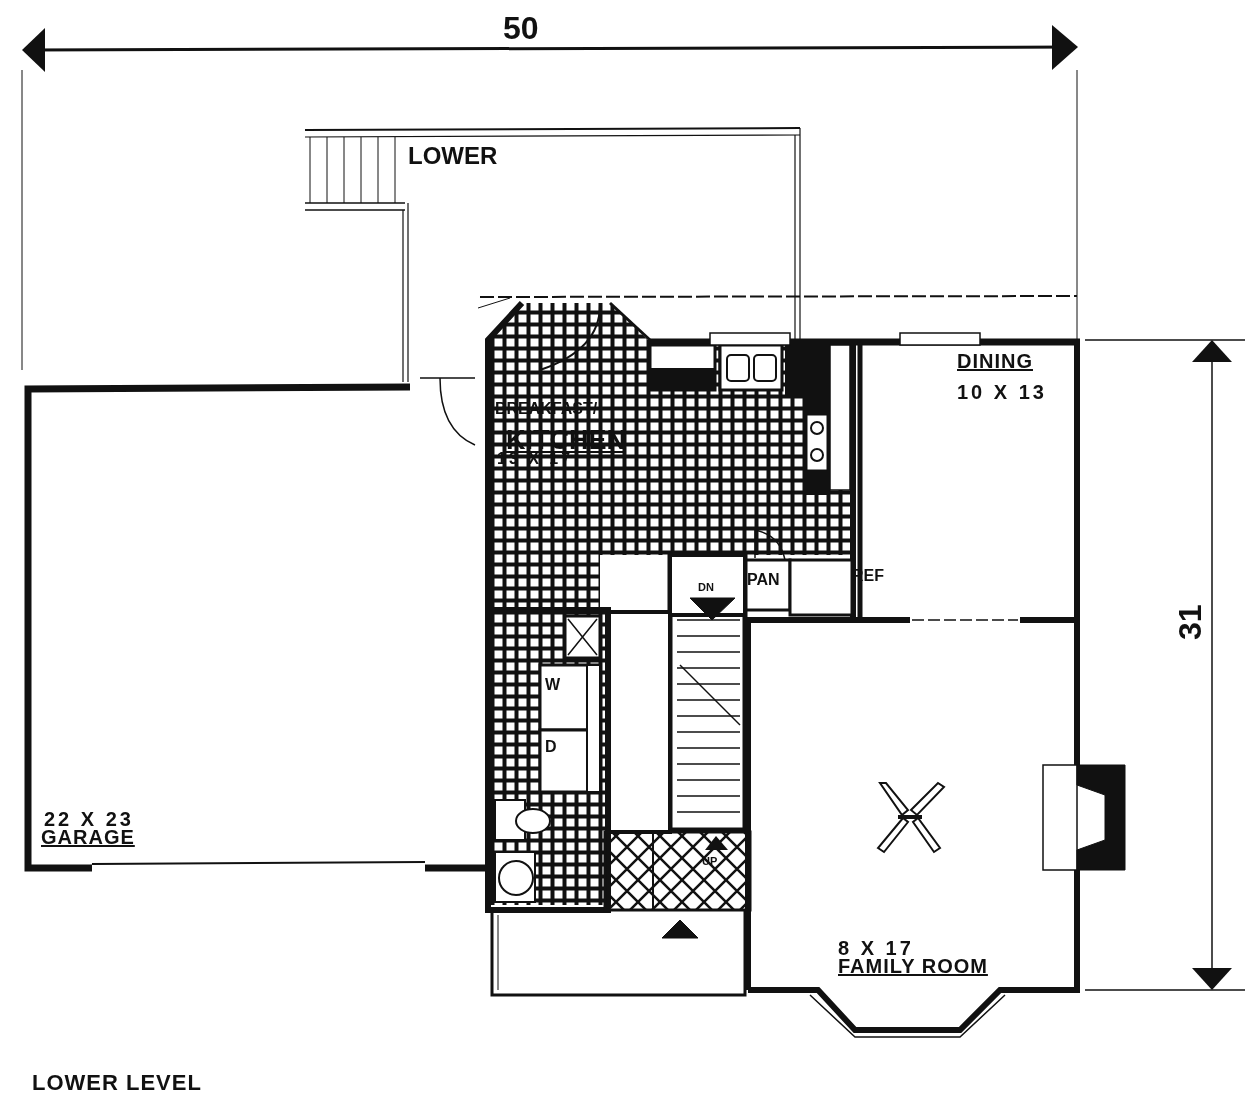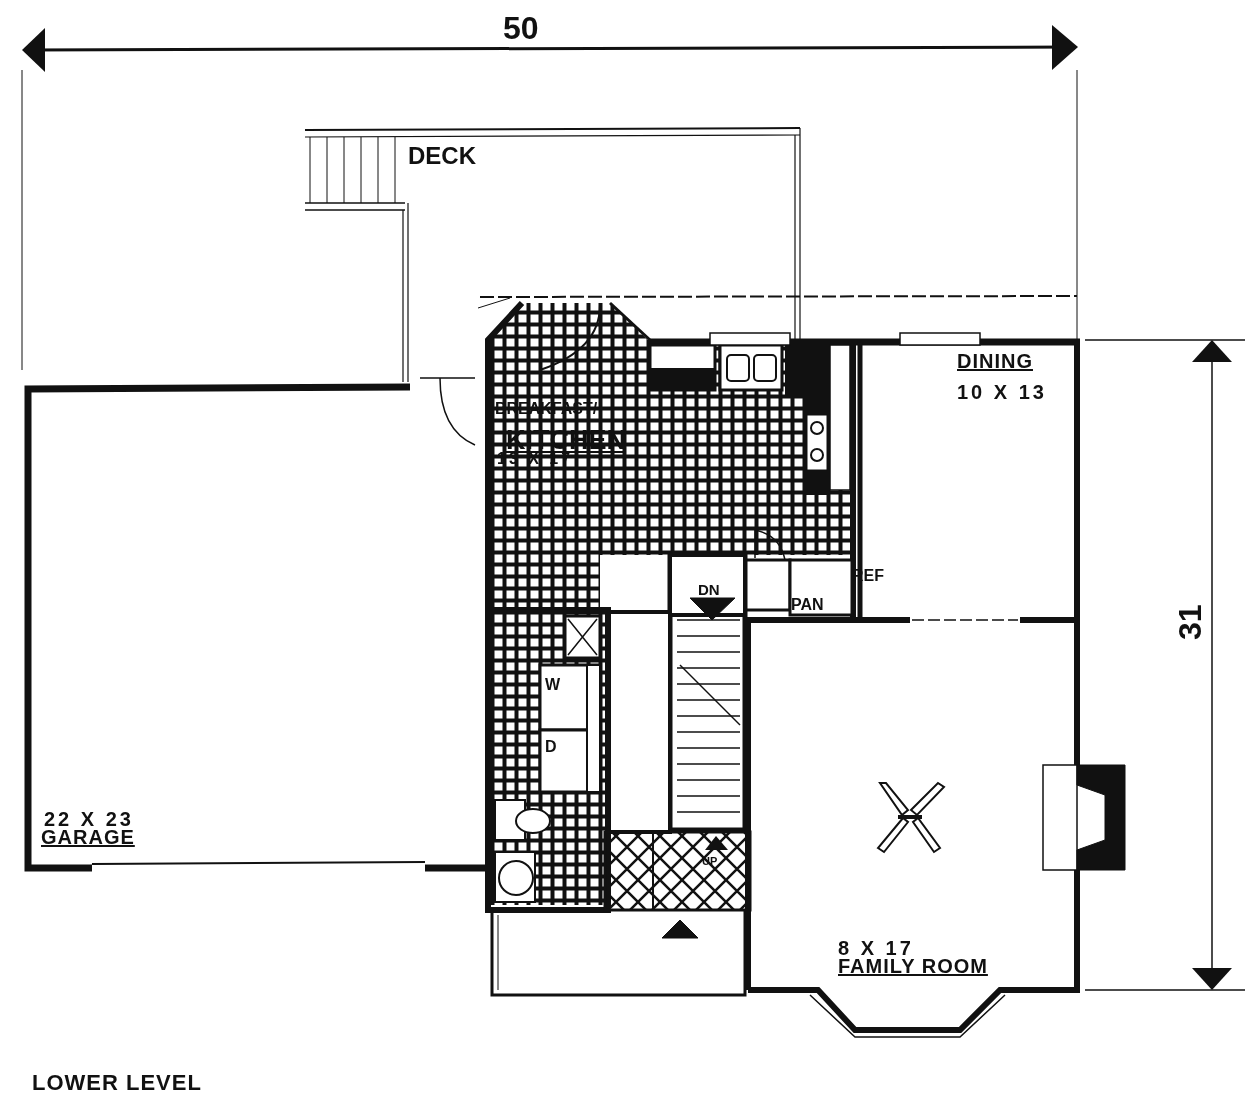--- a/index.html
+++ b/index.html
@@ -174,35 +174,35 @@
     <polygon points="938,783 944,787 917,815 911,810"></polygon>
     <polygon points="878,848 884,852 908,822 903,818"></polygon>
     <polygon points="940,848 934,852 913,822 918,818"></polygon>
     <line x1="898" y1="817" x2="922" y2="817" stroke-width="4"></line>
   </g>
 </svg>
 
 <div class="lbl title" style="left:503px;top:10px;">50</div>
 <div class="lbl title" style="left:1172px;top:640px;transform:rotate(-90deg);transform-origin:left top;">31</div>
 
-<div class="lbl" style="left:408px;top:142px;font-size:24px;">DECK</div>
+<div class="lbl" style="left:408px;top:142px;font-size:24px;">LOWER</div>
 
 <div class="lbl" style="left:495px;top:400px;font-size:16px;background:rgba(255,255,255,0.0);">BREAKFAST/</div>
 <div class="lbl" style="left:506px;top:425px;font-size:27px;text-decoration:underline;">KITCHEN</div>
 <div class="lbl small" style="left:497px;top:450px;letter-spacing:3px;">13 X 17</div>
 
 <div class="lbl big" style="left:957px;top:350px;">DINING</div>
 <div class="lbl dim" style="left:957px;top:381px;">10 X 13</div>
 
 <div class="lbl dim" style="left:44px;top:808px;">22 X 23</div>
 <div class="lbl big" style="left:41px;top:826px;">GARAGE</div>
 
 <div class="lbl dim" style="left:838px;top:937px;">8 X 17</div>
 <div class="lbl big" style="left:838px;top:955px;">FAMILY ROOM</div>
 
-<div class="lbl small" style="left:747px;top:596px;padding-left:44px;">PAN</div>
+<div class="lbl small" style="left:747px;top:571px;">PAN</div>
 <div class="lbl small" style="left:812px;top:567px;margin-left:40px;">REF</div>
 <div class="lbl small" style="left:545px;top:676px;">W</div>
 <div class="lbl small" style="left:545px;top:738px;">D</div>
-<div class="lbl small" style="left:698px;top:581px;font-size:15px;">DN</div>
+<div class="lbl small" style="left:698px;top:581px;font-size:11px;">DN</div>
 <div class="lbl small" style="left:702px;top:855px;font-size:11px;">UP</div>
 
 <div class="lbl" style="left:32px;top:1070px;font-size:22px;letter-spacing:1px;">LOWER LEVEL</div>
 
 </body></html>

